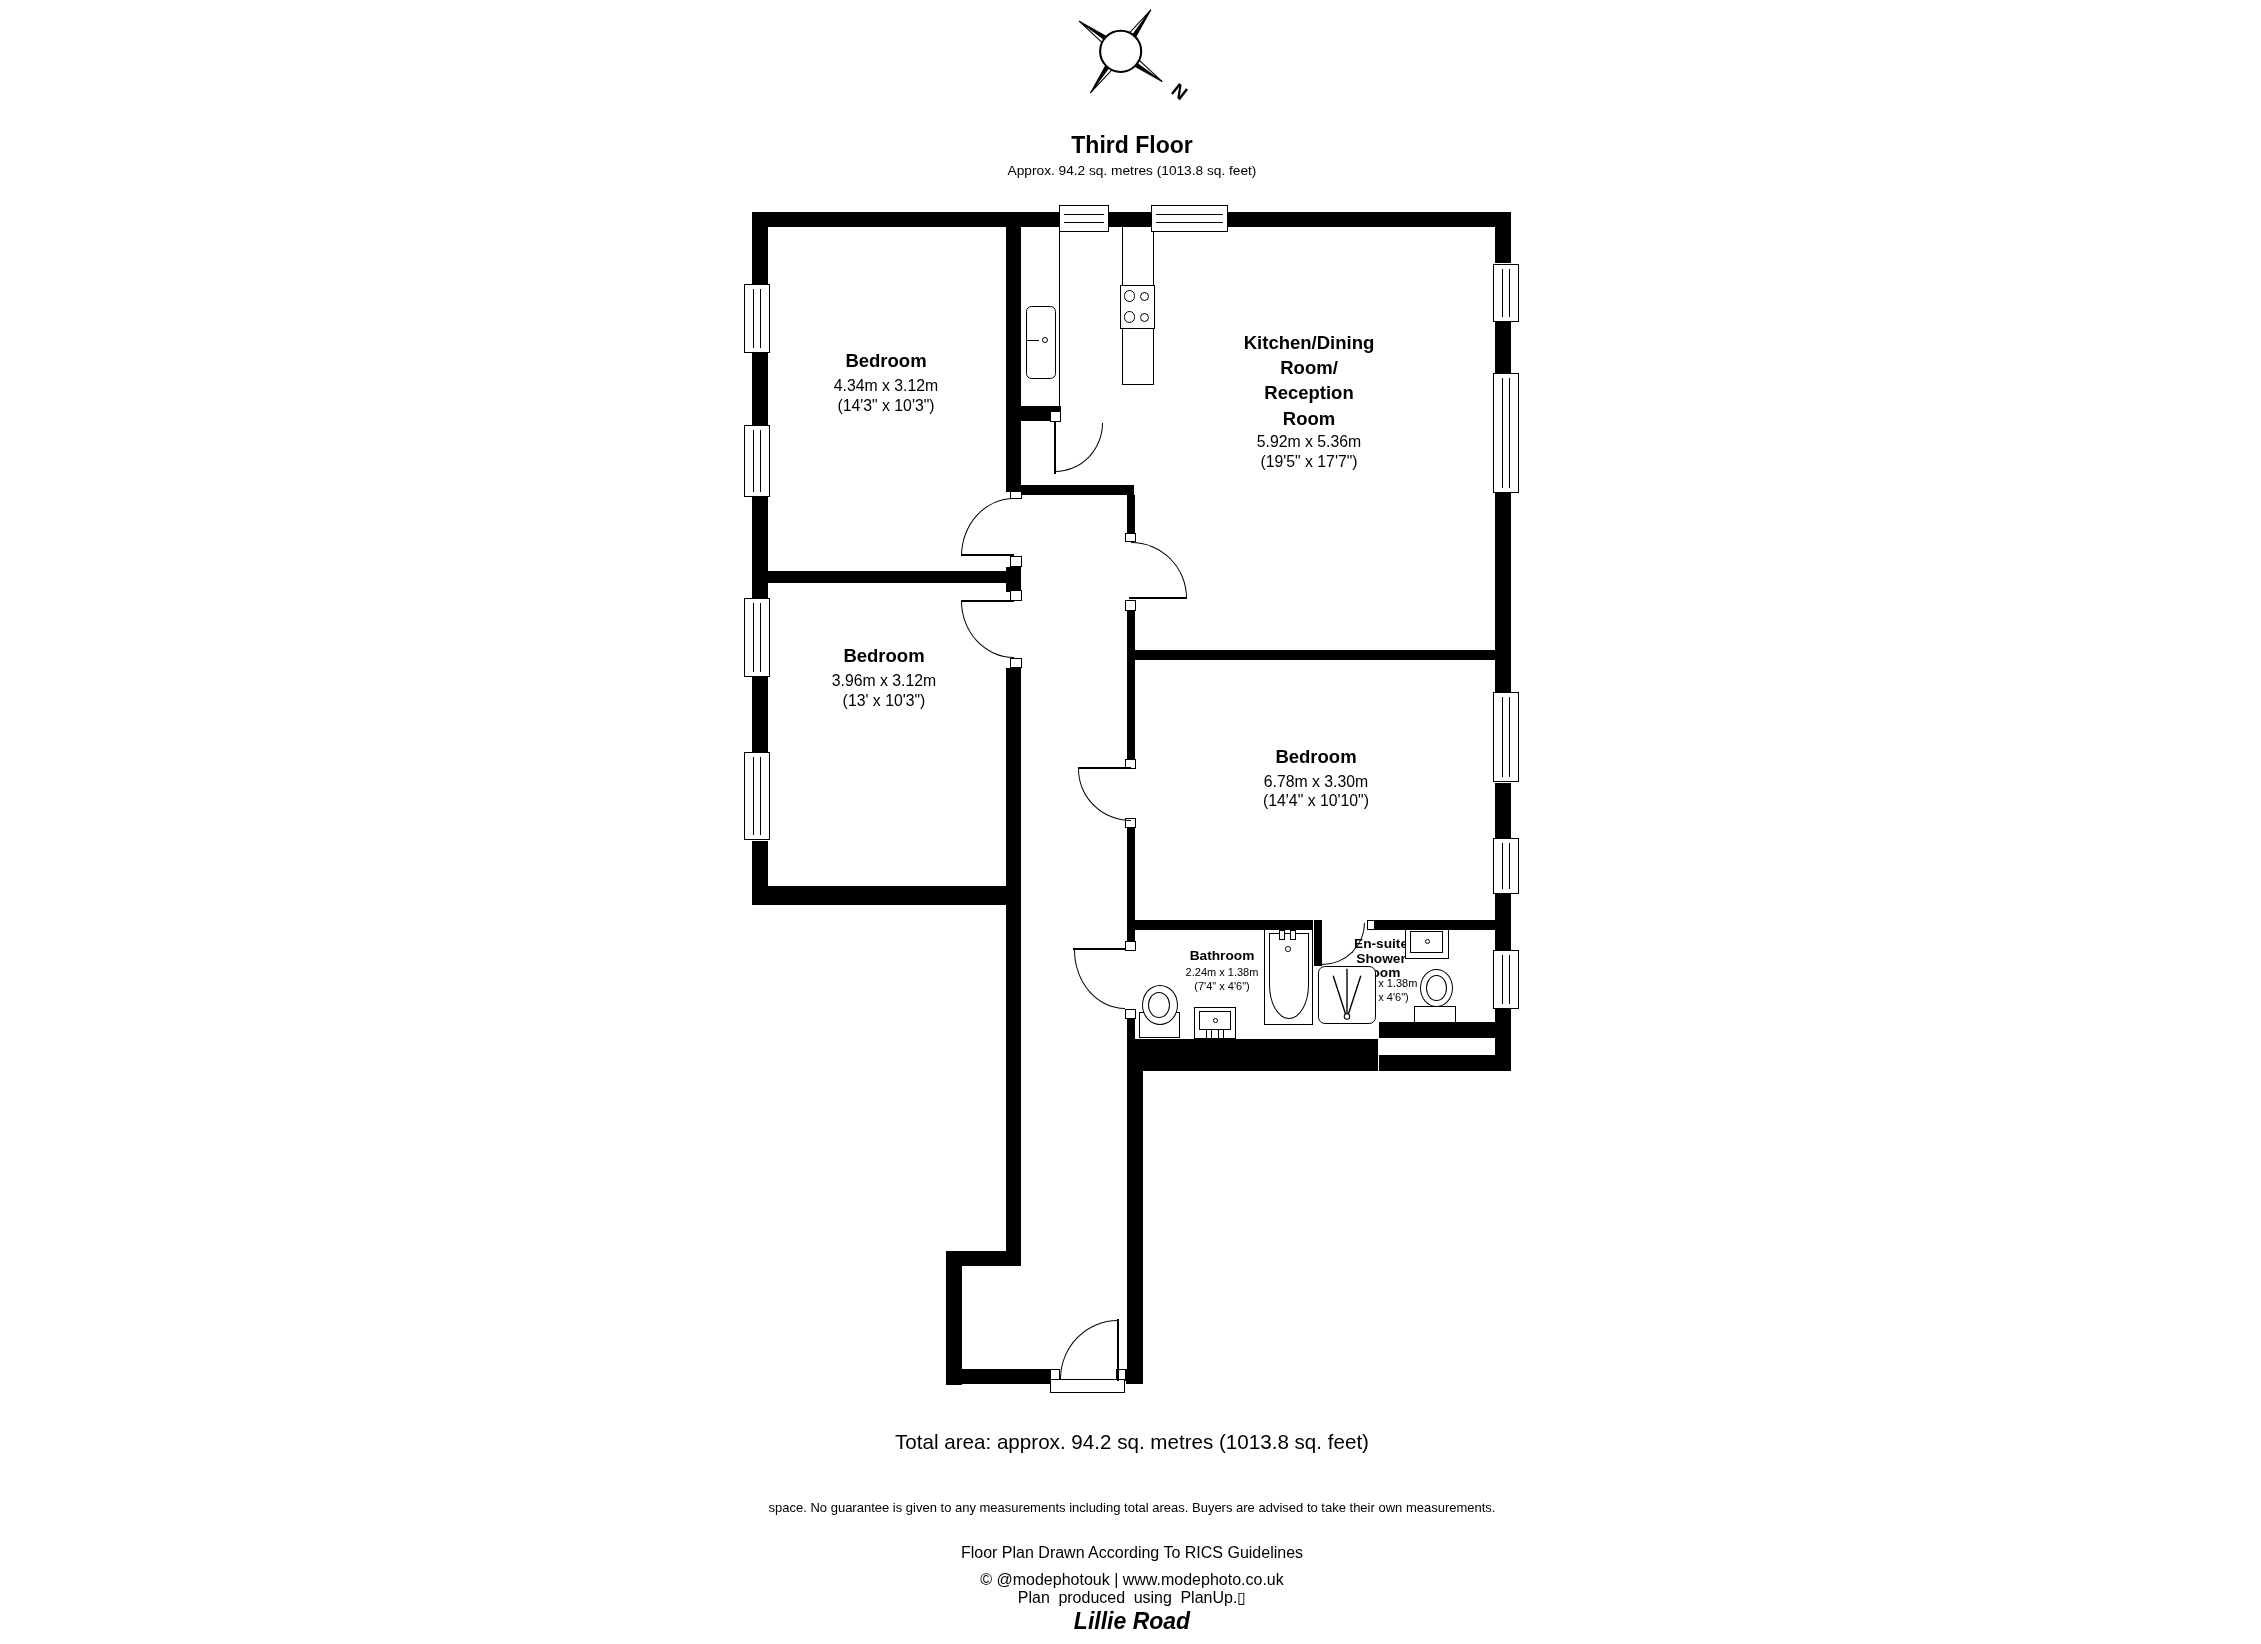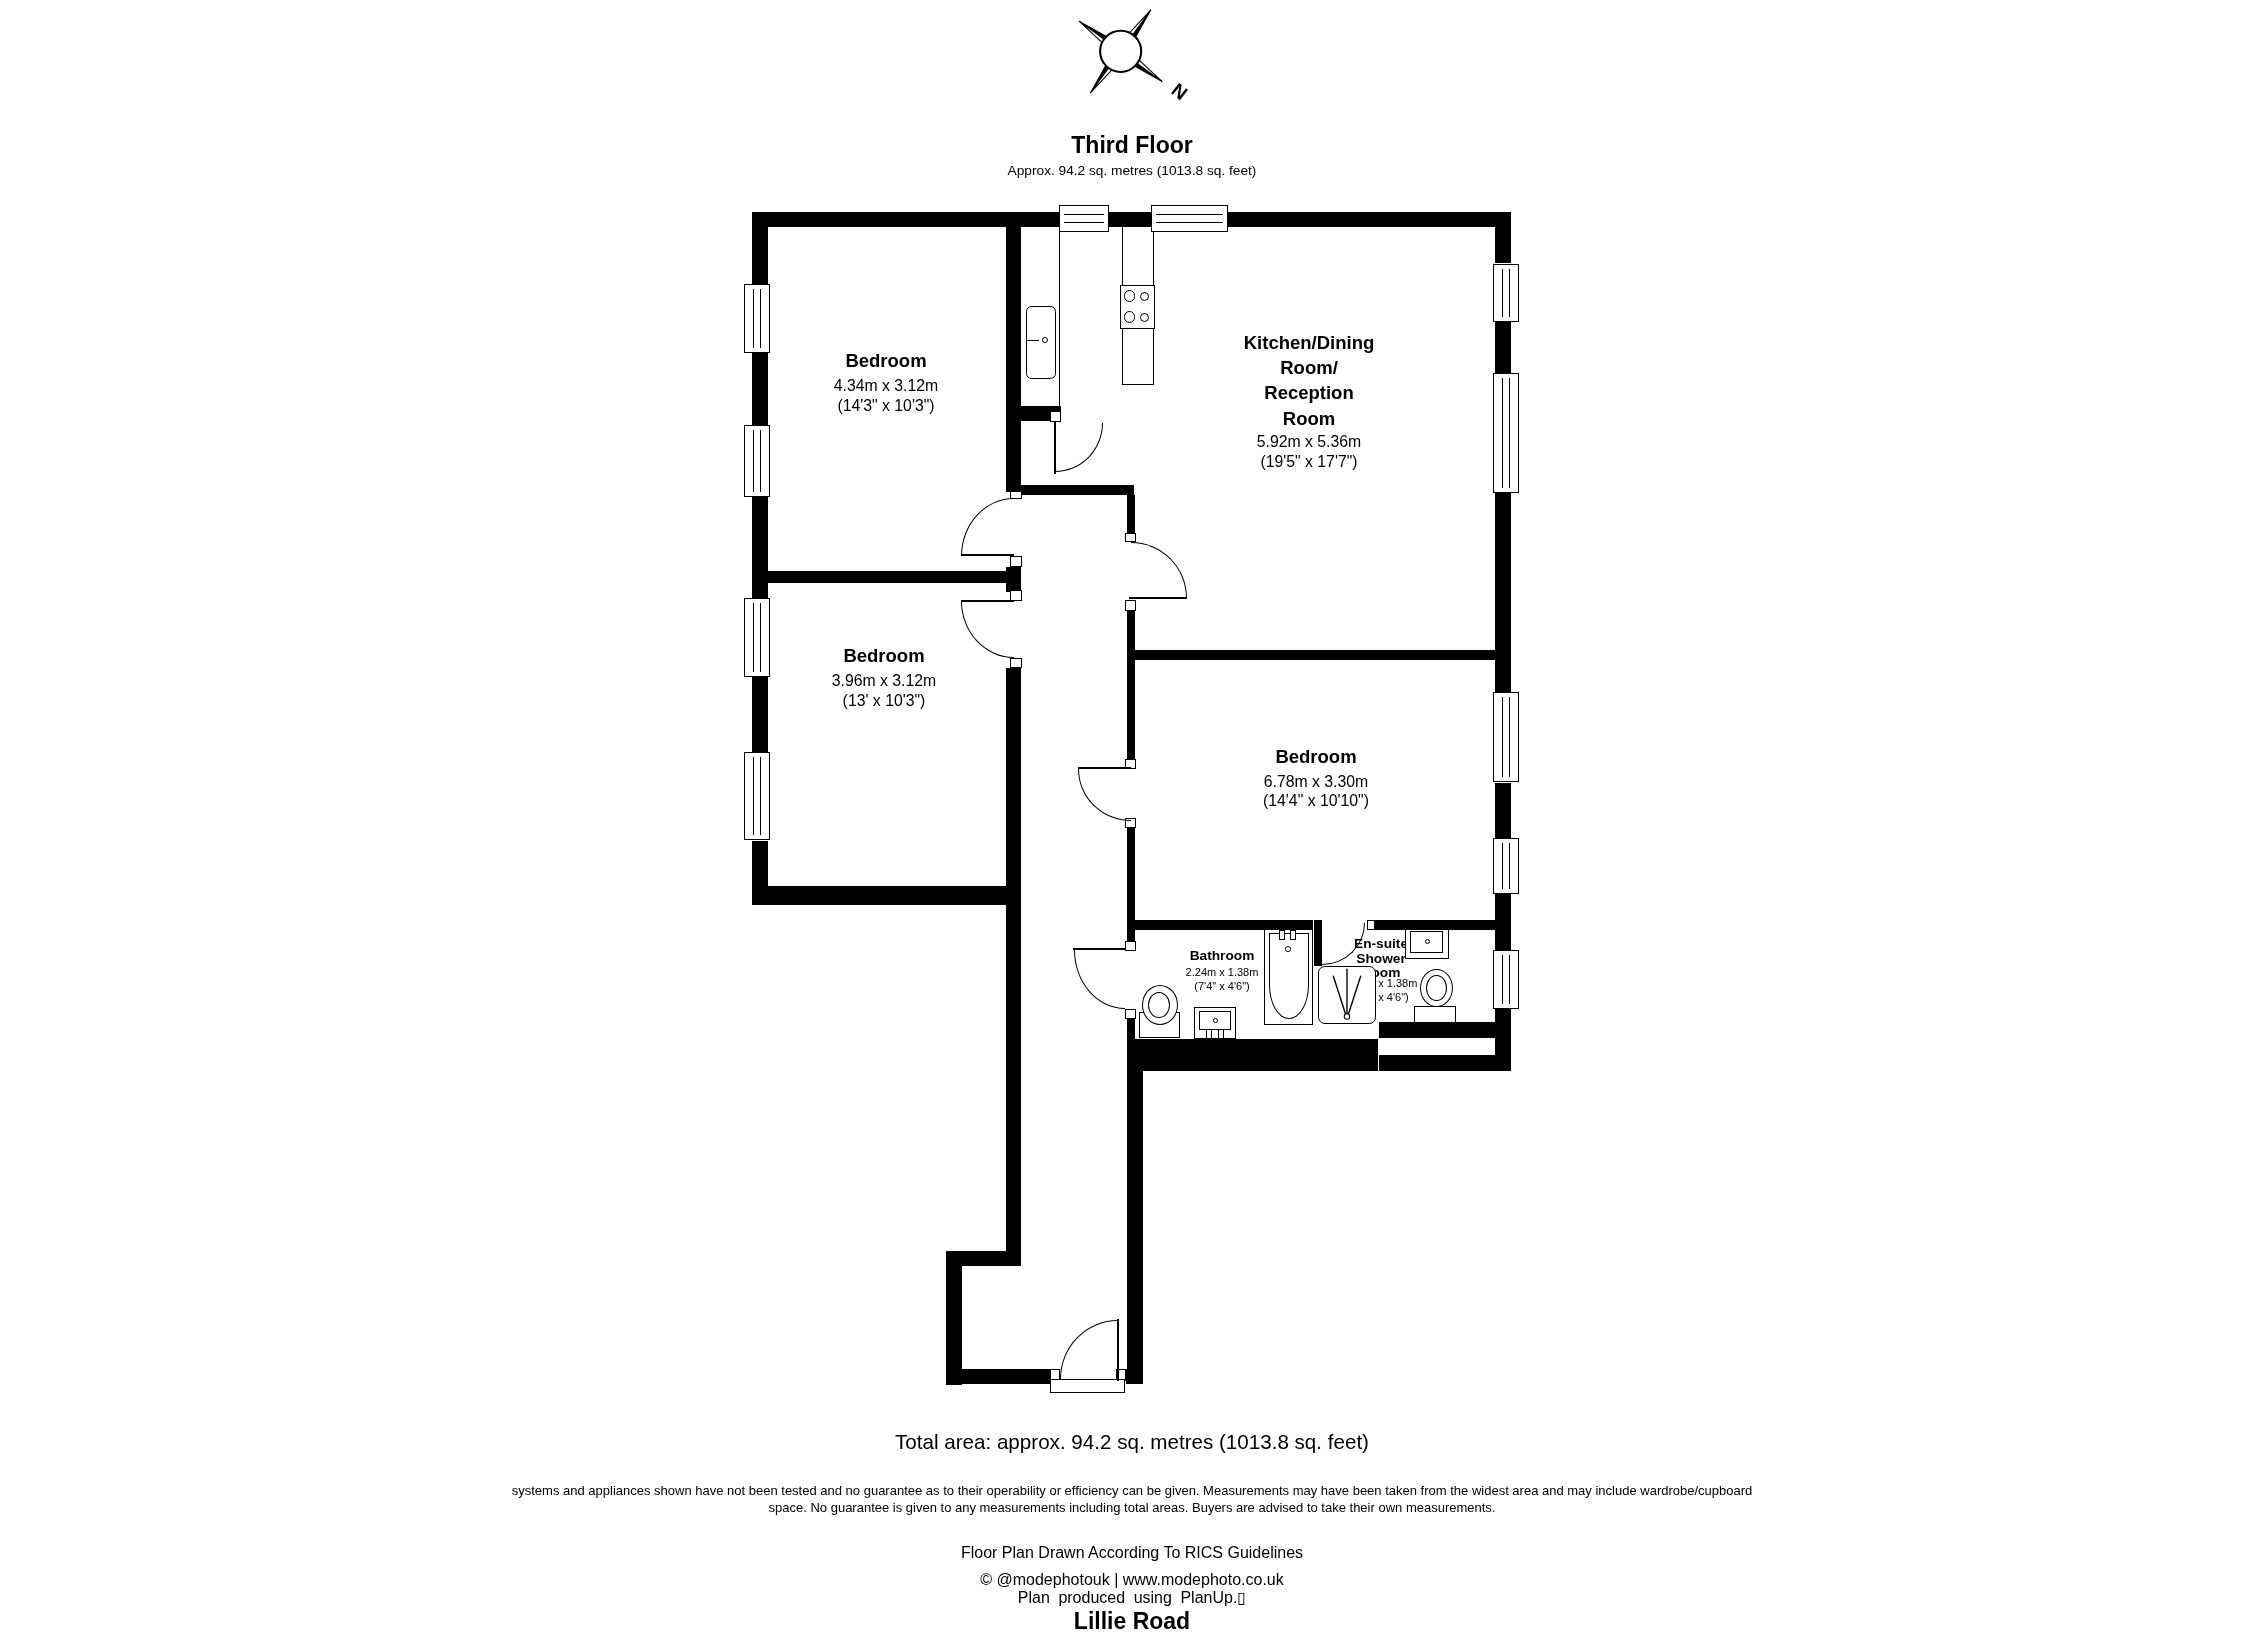--- a/index.html
+++ b/index.html
@@ -134,26 +134,25 @@
   <div class="fix" style="left:1405px;top:925px;width:44px;height:34px;"></div>
   <div class="fix2" style="left:1410px;top:931px;width:33px;height:22px;"></div>
   <div class="fix2 round" style="left:1425px;top:939px;width:4.8px;height:4.8px;"></div>
   <div class="fix2" style="left:1416px;top:920px;width:6.2px;height:10.3px;"></div>
   <div class="fix2" style="left:1429px;top:920px;width:6.2px;height:10.3px;"></div>
   <div class="fix" style="left:1414px;top:1006px;width:42px;height:18px;"></div>
   <div class="fix round" style="left:1420px;top:969px;width:33px;height:38px;"></div>
   <div class="fix2 round" style="left:1426px;top:975px;width:20.6px;height:26px;"></div>
 
   <div class="lbl t-total" style="left:1132px;top:1430px;">Total area: approx. 94.2 sq. metres (1013.8 sq. feet)</div>
-  <div class="lbl t-disc" style="left:1132px;top:1483px;">systems and appliances shown have not been tested and no guarantee as to their operability or efficiency can be given. Measurements may have been taken from the widest area and may include wardrobe/cupboard</div>
   <div class="lbl t-disc" style="left:1132px;top:1500px;">space. No guarantee is given to any measurements including total areas. Buyers are advised to take their own measurements.</div>
   <div class="lbl t-foot" style="left:1132px;top:1544px;">Floor Plan Drawn According To RICS Guidelines</div>
   <div class="lbl t-foot" style="left:1132px;top:1571px;">© @modephotouk | www.modephoto.co.uk</div>
   <div class="lbl t-foot" style="left:1132px;top:1588px;word-spacing:4.1px;">Plan produced using PlanUp.▯</div>
-  <div class="lbl t-addr" style="left:1132px;top:1608px;">Lillie Road</div>
+  <div class="lbl t-addr" style="left:1132px;top:1608px;font-style:italic;">Lillie Road</div>
 
 <div class="wall" style="left: 752px; top: 212px; width: 759px; height: 15px;"></div>
     <div class="wall" style="left: 752px; top: 212px; width: 15.8px; height: 72px;"></div>
     <div class="wall" style="left: 752px; top: 353px; width: 15.8px; height: 72px;"></div>
     <div class="wall" style="left: 752px; top: 497px; width: 15.8px; height: 101px;"></div>
     <div class="wall" style="left: 752px; top: 676px; width: 15.8px; height: 76px;"></div>
     <div class="wall" style="left: 752px; top: 841px; width: 15.8px; height: 64px;"></div>
     <div class="wall" style="left: 752px; top: 886px; width: 254px; height: 18.5px;"></div>
     <div class="wall" style="left: 767px; top: 571px; width: 251px; height: 11.6px;"></div>
     <div class="wall" style="left: 1006px; top: 227px; width: 15px; height: 182px;"></div>

